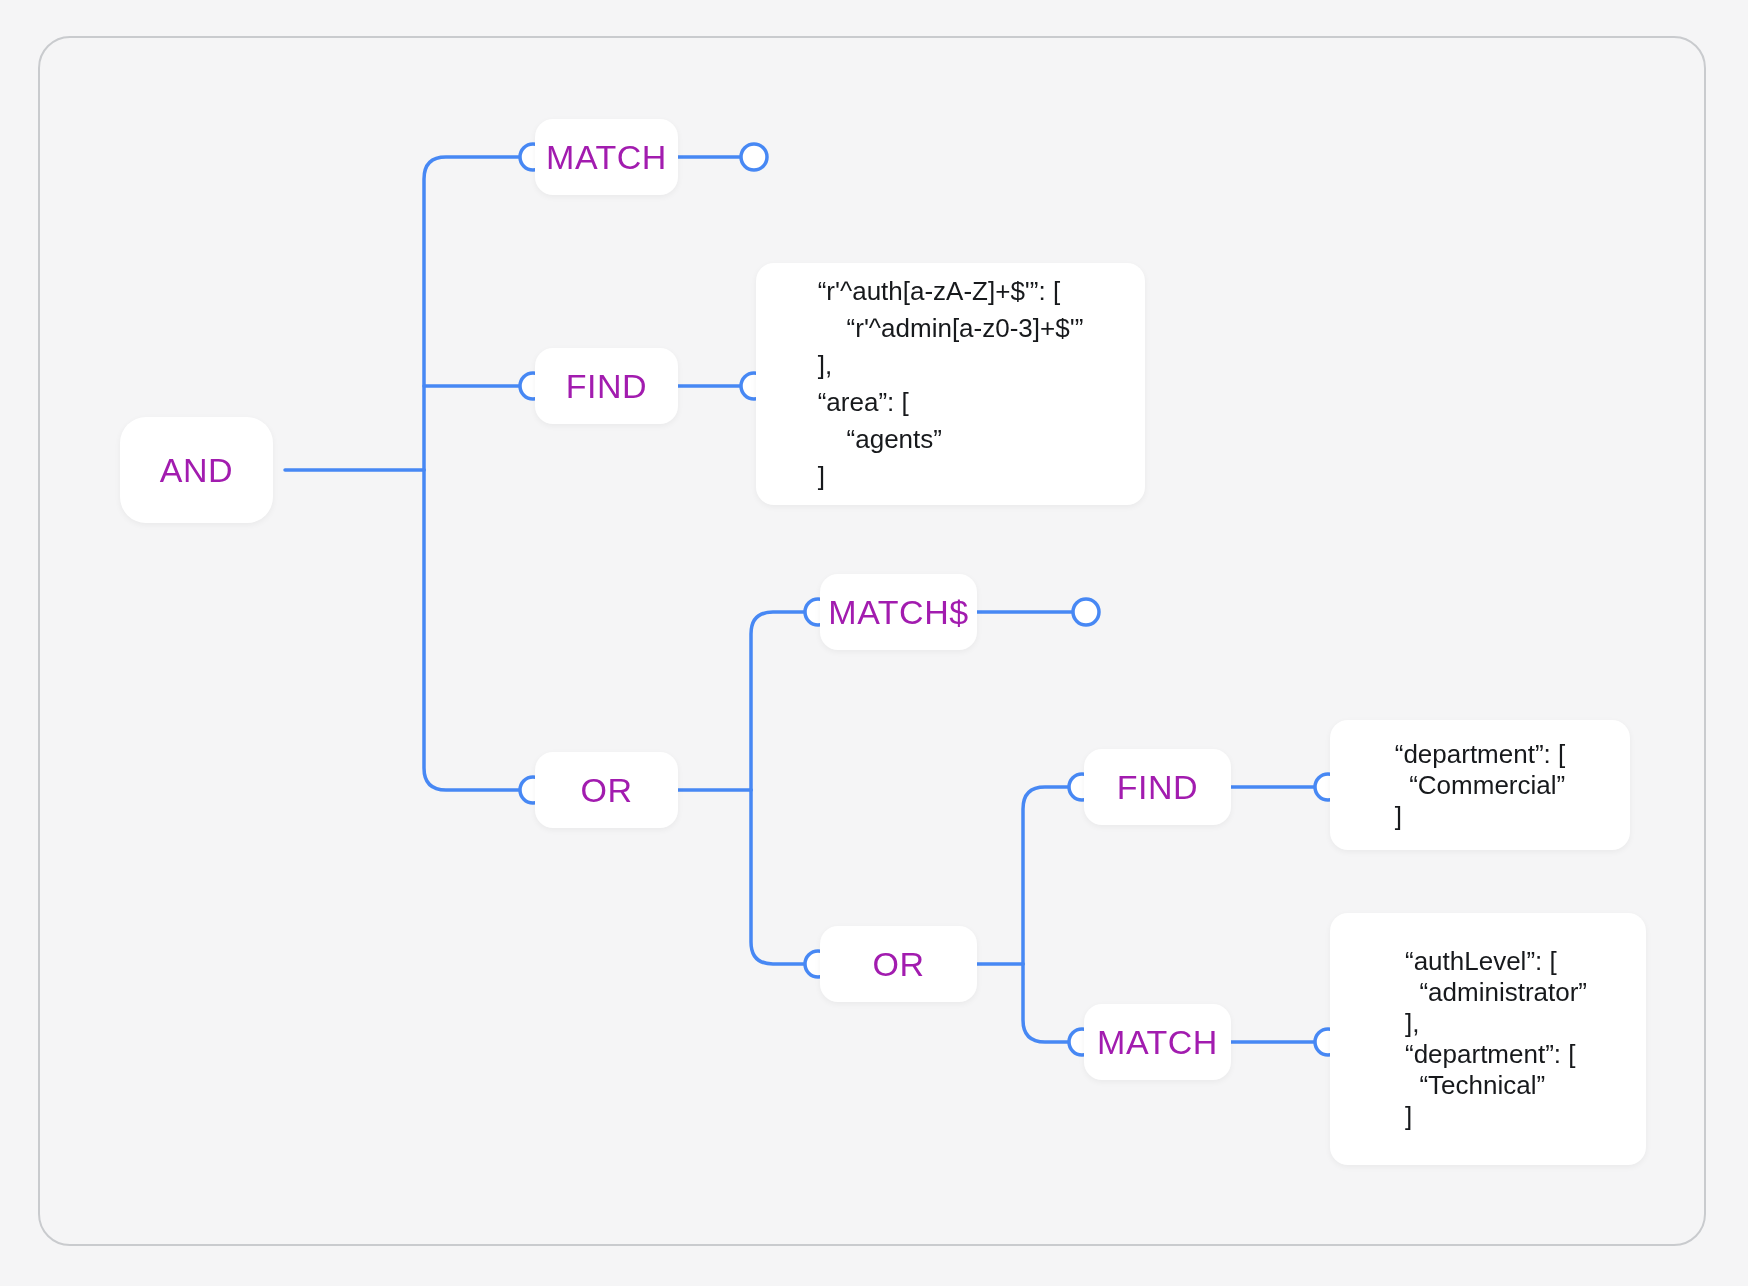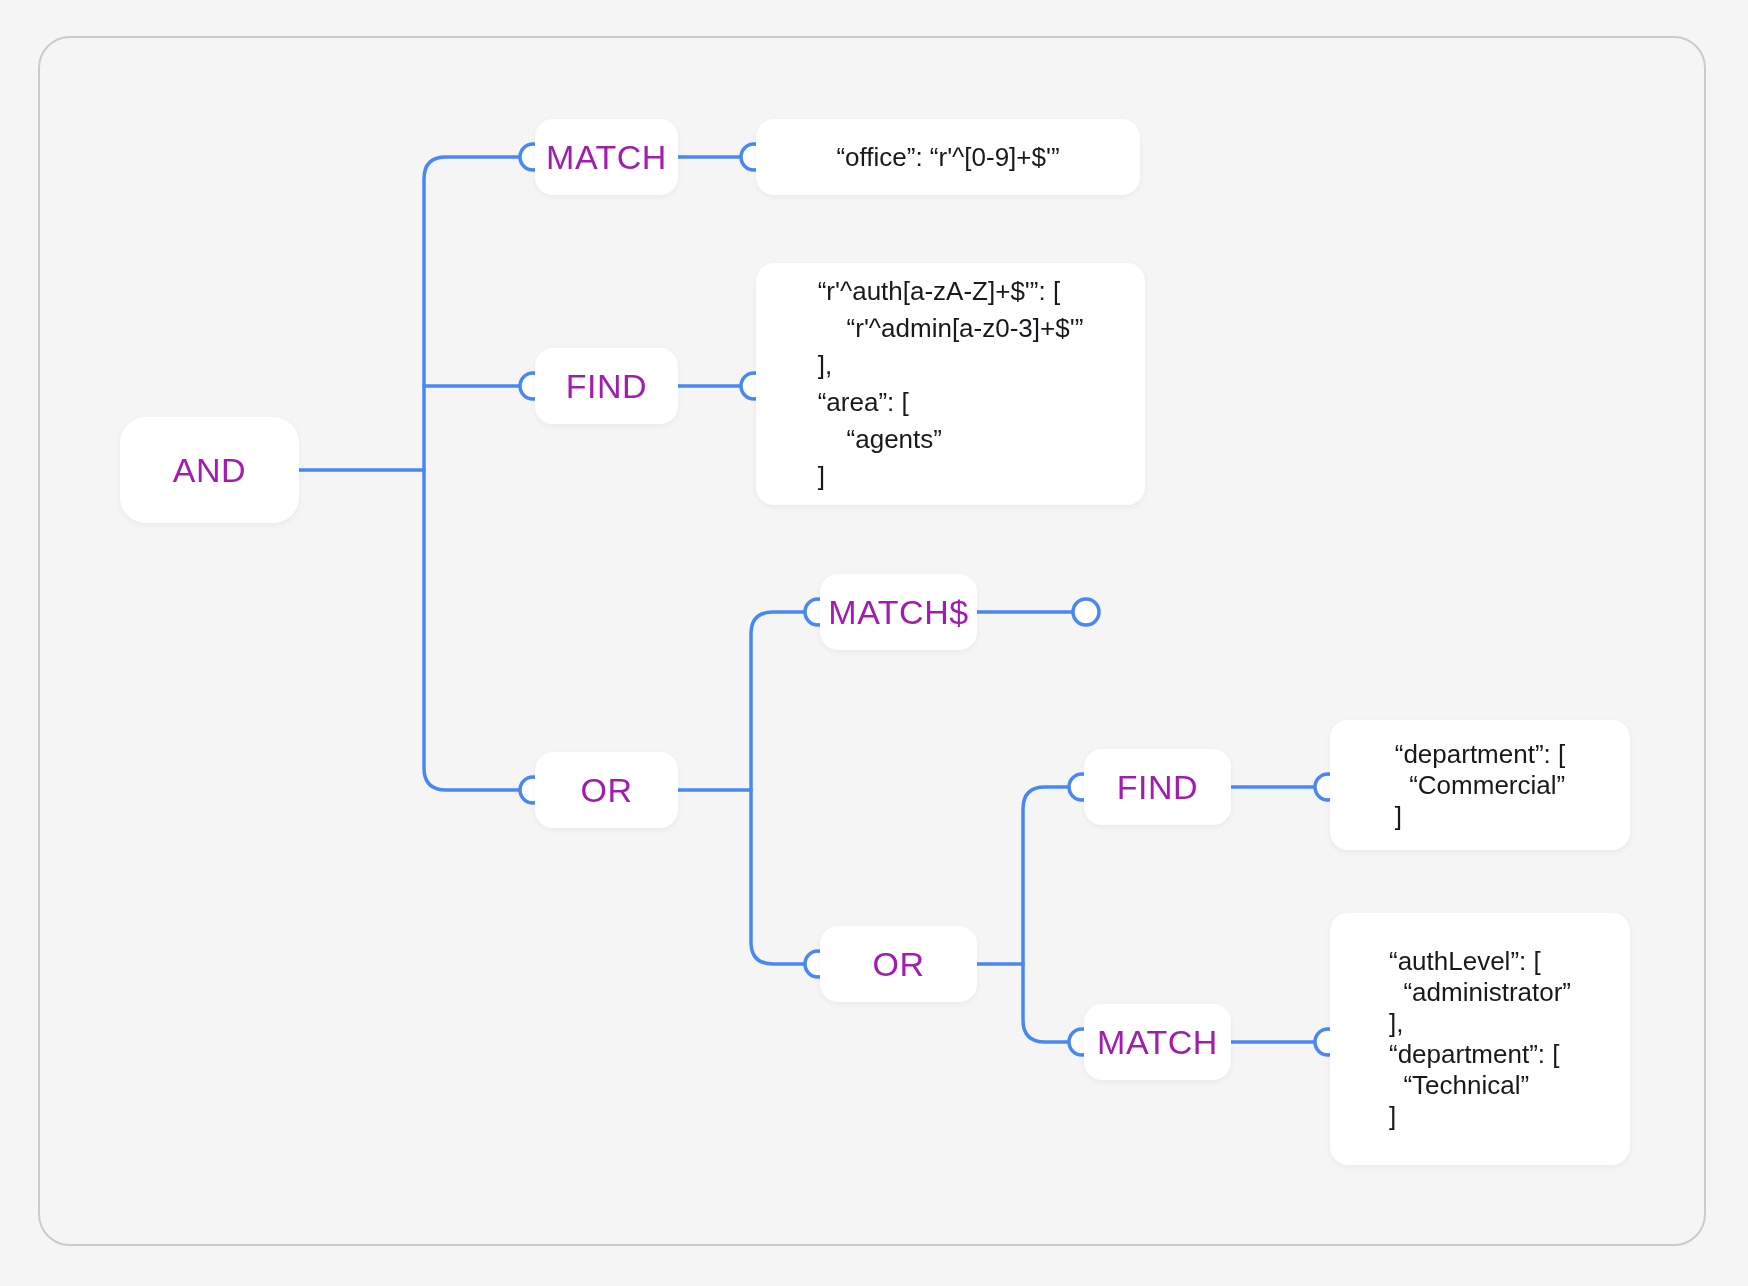--- a/index.html
+++ b/index.html
@@ -41,34 +41,34 @@
     background:#ffffff;
     border-radius:18px;
     display:flex;align-items:center;justify-content:center;
     font-size:26px;
     color:#17191c;
     white-space:pre;
     text-align:left;
     box-shadow:0 2px 6px rgba(0,0,0,.05);
     line-height:36px;
   }
-  #n-and   {left:120px;top:417px;width:179px;height:106px;border-radius:26px;}
+  #n-and   {left:120px;top:417px;width:153px;height:106px;border-radius:26px;}
   #n-match1{left:535px;top:119px;width:143px;height:76px;}
   #n-find1 {left:535px;top:348px;width:143px;height:76px;}
   #n-or1   {left:535px;top:752px;width:143px;height:76px;}
   #n-match2{left:820px;top:574px;width:157px;height:76px;}
   #n-or2   {left:820px;top:926px;width:157px;height:76px;}
   #n-find2 {left:1084px;top:749px;width:147px;height:76px;}
   #n-match3{left:1084px;top:1004px;width:147px;height:76px;}
 
   #l-match1{left:756px;top:119px;width:384px;height:76px;}
   #l-find1 {left:756px;top:263px;width:389px;height:242px;line-height:37px;}
   #l-match2{left:1088px;top:552px;width:284px;height:118px;line-height:32px;}
   #l-find2 {left:1330px;top:720px;width:300px;height:130px;line-height:31px;}
-  #l-match3{left:1330px;top:913px;width:300px;height:252px;line-height:31px;}
+  #l-match3{left:1330px;top:913px;width:300px;height:252px;line-height:31px;padding-left:16px;}
 </style>
 </head>
 <body>
 
 <div id="stage">
   <div id="canvas-card"></div>
 
   <svg id="edges-svg" viewBox="0 0 1748 1286" xmlns="http://www.w3.org/2000/svg">
     <g fill="none" stroke-width="3.5" stroke-linecap="round" stroke="#4788f4">
       <path d="M 285 470 H 424"></path>
@@ -105,21 +105,20 @@
 
   <div class="node" id="n-and">AND</div>
   <div class="node" id="n-match1">MATCH</div>
   <div class="node" id="n-find1">FIND</div>
   <div class="node" id="n-or1">OR</div>
   <div class="node" id="n-match2">MATCH$</div>
   <div class="node" id="n-or2">OR</div>
   <div class="node" id="n-find2">FIND</div>
   <div class="node" id="n-match3">MATCH</div>
 
-  <div class="leaf" id="l-match1">“office”: “r'^[0-9]+$'”</div>
   <div class="leaf" id="l-find1">“r'^auth[a-zA-Z]+$'”: [
     “r'^admin[a-z0-3]+$'”
 ],
 “area”: [
     “agents”
 ]</div>
   <div class="leaf" id="l-find2">“department”: [
   “Commercial”
 ]</div>
   <div class="leaf" id="l-match3">“authLevel”: [

